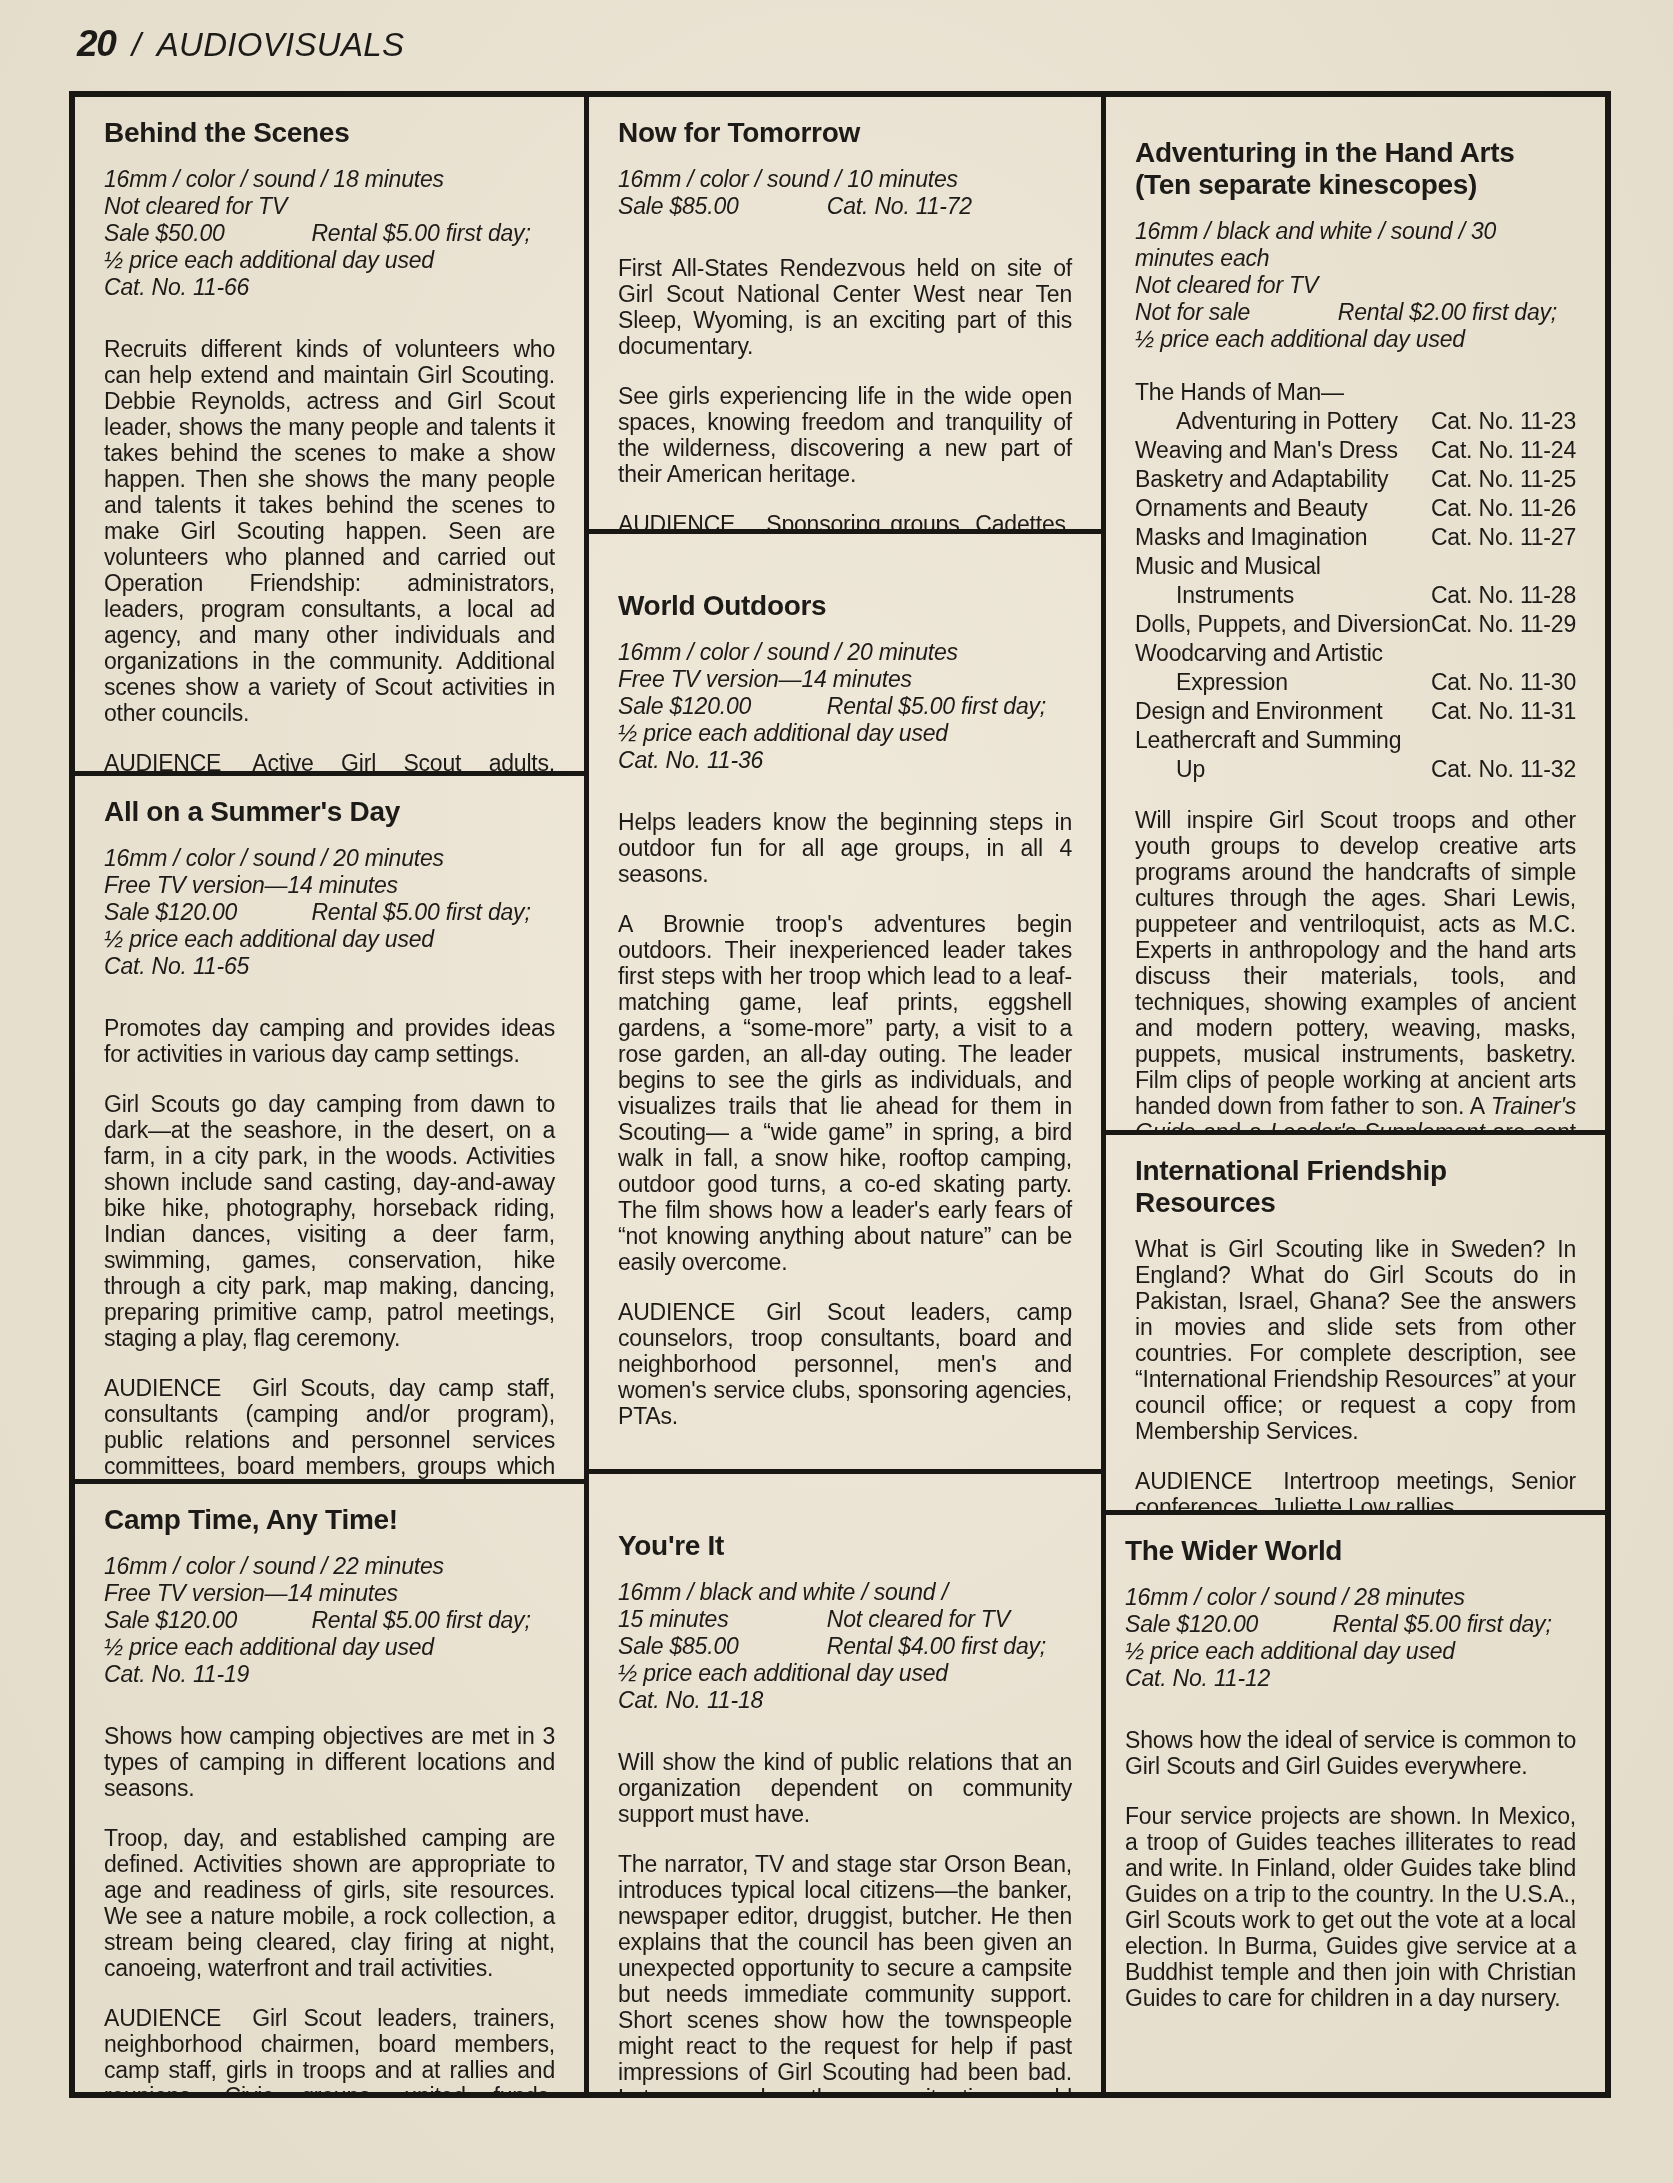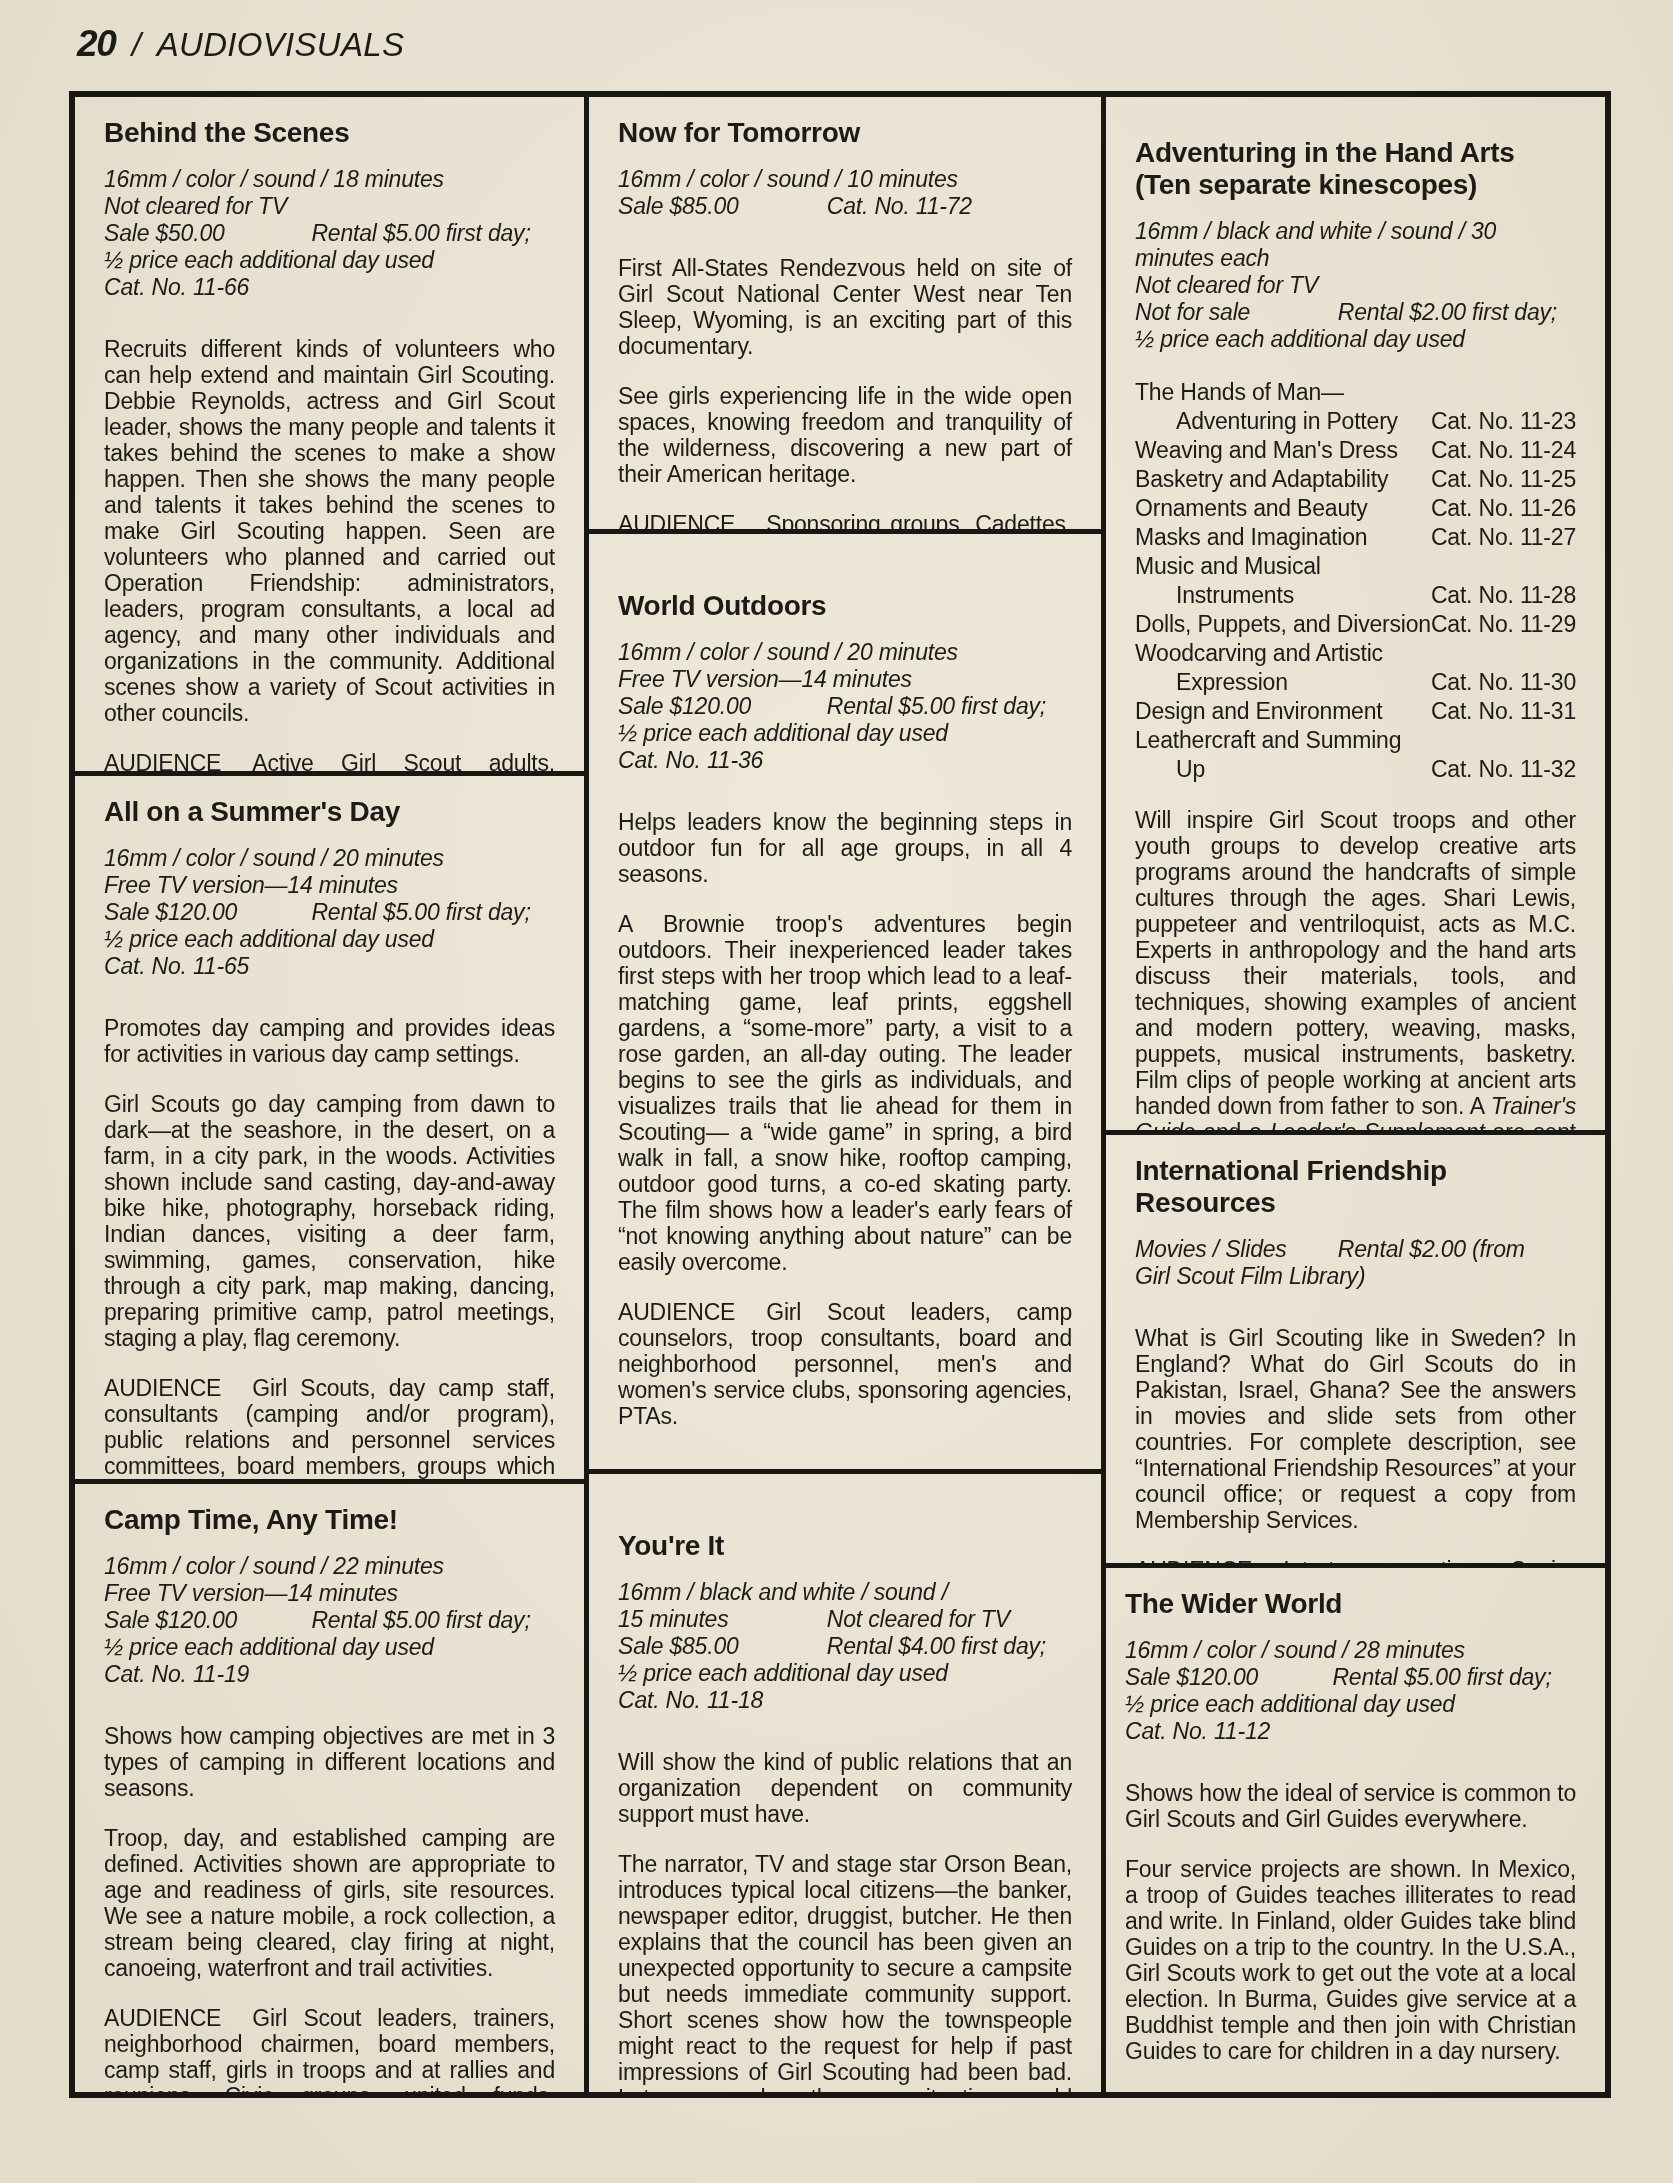--- a/index.html
+++ b/index.html
@@ -62,21 +62,21 @@
     overflow: hidden;
   }
   .section.hr { border-bottom: 5.3px solid #191713; }
   .c0-s0 { height: 679px; }
   .c0-s1 { height: 708px; }
   .c0-s2 { flex: 1; }
   .c1-s0 { height: 437px; }
   .c1-s1 { height: 904px; }
   .c1-s2 { flex: 1; }
   .c2-s0 { height: 1018px; margin-top: 20px; }
-  .c2-s1 { height: 433px; }
+  .c2-s1 { height: 380px; }
   .c2-s2 { flex: 1; padding-left: 19px; }
   .section-title {
     margin: 0 0 17.3px 0;
     font-size: 28px;
     line-height: 32px;
     font-weight: bold;
     letter-spacing: -0.3px;
   }
   .specs {
     font-style: italic;
@@ -284,27 +284,20 @@
             </div>
             <div class="cat-row">
               <span class="cat-name indent">Up</span>
               <span class="cat-no">Cat. No. 11-32</span>
             </div>
           </div>
           <p class="body-text">Will inspire Girl Scout troops and other youth groups to develop creative arts programs around the handcrafts of simple cultures through the ages. Shari Lewis, puppeteer and ventriloquist, acts as M.C. Experts in anthropology and the hand arts discuss their materials, tools, and techniques, showing examples of ancient and modern pottery, weaving, masks, puppets, musical instruments, basketry. Film clips of people working at ancient arts handed down from father to son. A <i>Trainer's Guide</i> and a <i>Leader's Supplement</i> are sent with each kinescope.</p>
         </div>
         <div class="section c2-s1 hr">
           <h3 class="section-title">International Friendship Resources</h3>
-          <div class="specs">
-            <div class="spec-row">
-              <span class="spec-left-paired">Movies / Slides</span>
-              <span class="spec-right">Rental $2.00 (from</span>
-            </div>
-            <div class="spec-row">Girl Scout Film Library)</div>
-          </div>
           <p class="body-text">What is Girl Scouting like in Sweden? In England? What do Girl Scouts do in Pakistan, Israel, Ghana? See the answers in movies and slide sets from other countries. For complete description, see “International Friendship Resources” at your council office; or request a copy from Membership Services.</p>
           <p class="body-text"><span class="aud-label">AUDIENCE</span><span>Intertroop meetings, Senior conferences, Juliette Low rallies.</span></p>
         </div>
         <div class="section c2-s2">
           <h3 class="section-title">The Wider World</h3>
           <div class="specs">
             <div class="spec-row">16mm / color / sound / 28 minutes</div>
             <div class="spec-row">
               <span class="spec-left-paired">Sale $120.00</span>
               <span class="spec-right">Rental $5.00 first day;</span>

